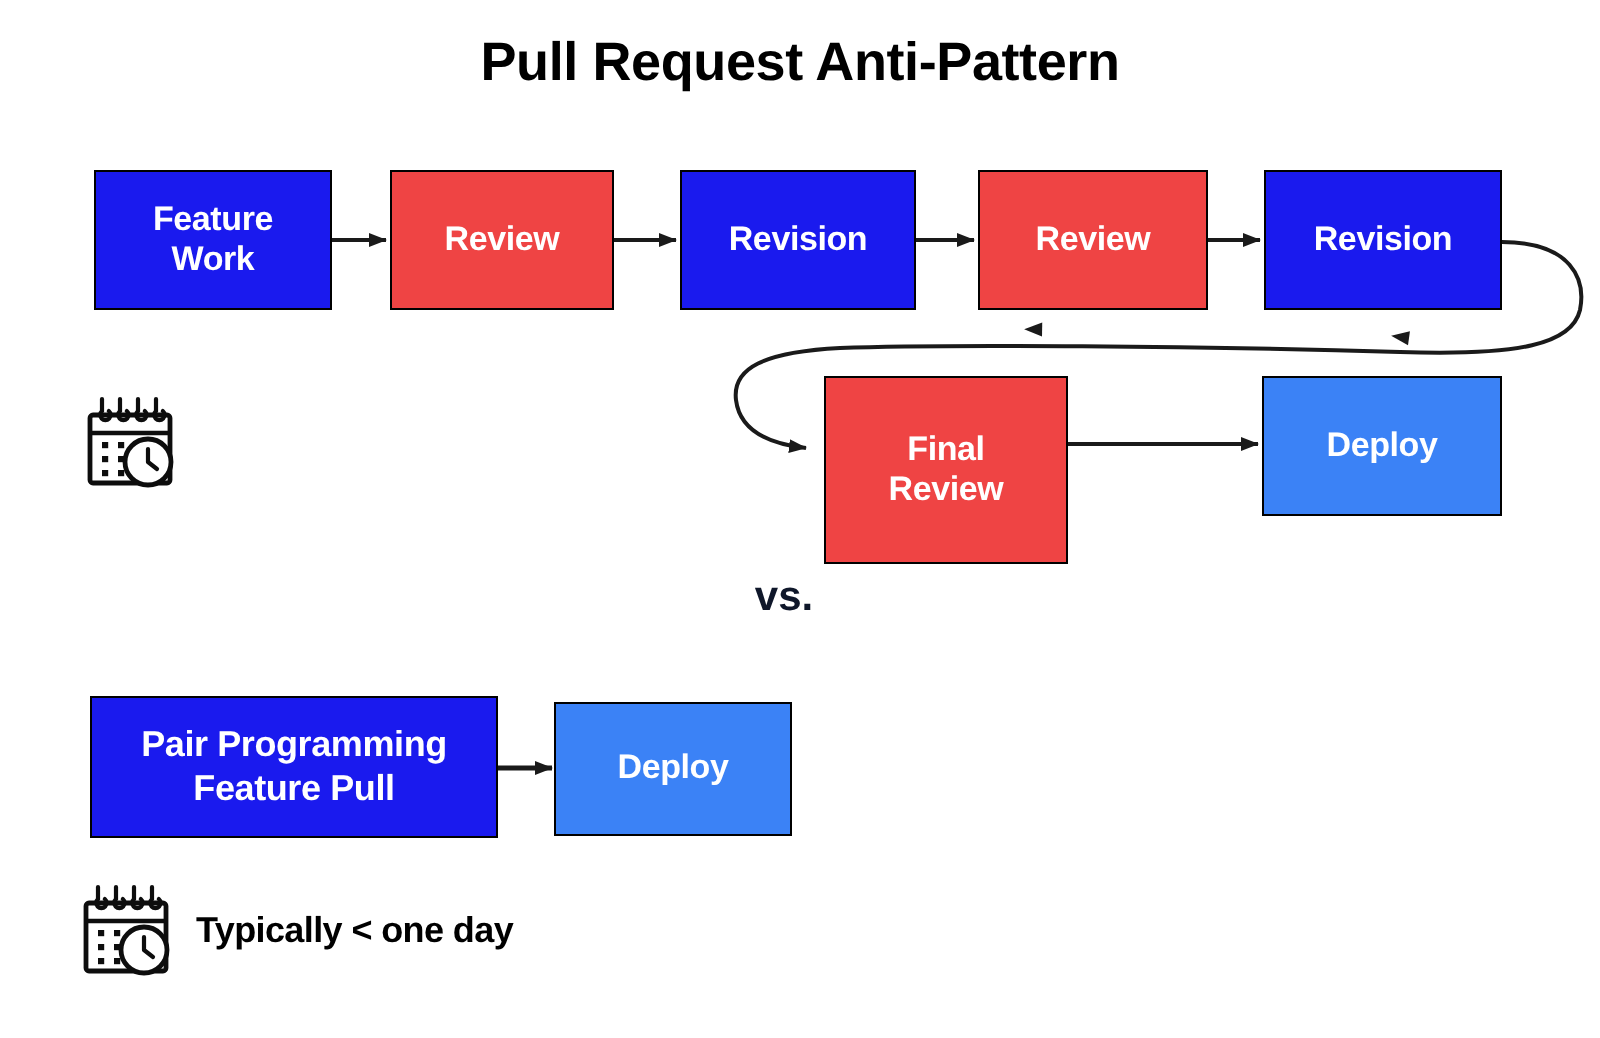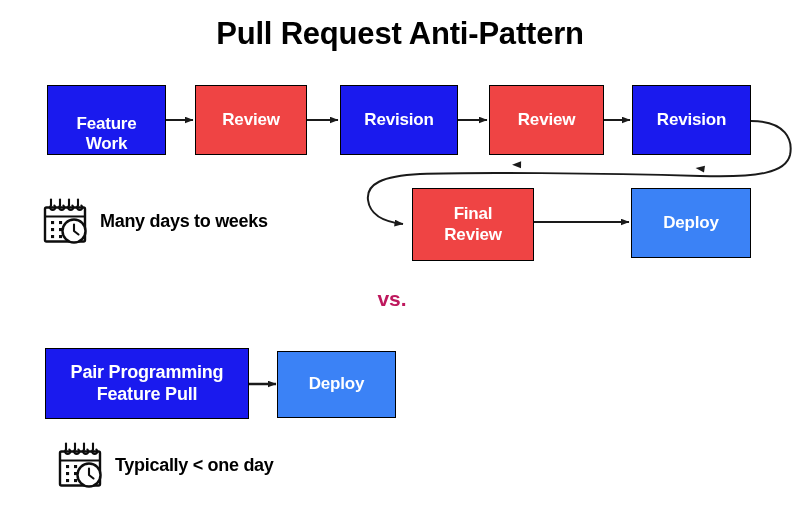--- a/index.html
+++ b/index.html
@@ -27,21 +27,21 @@
     width: 800px;
     height: 519px;
     pointer-events: none;
   }
   #page-title {
     position: absolute;
     left: 0;
     top: 16px;
     width: 800px;
     text-align: center;
-    font-size: 31px;
+    font-size: 27px;
     font-weight: bold;
     letter-spacing: -0.2px;
     color: #000000;
   }
   .node {
     position: absolute;
     box-sizing: border-box;
     border: 1px solid #000000;
     display: flex;
     align-items: center;
@@ -59,21 +59,21 @@
   .green { background: #3b82f6; }
 
   .vs-label {
     position: absolute;
     left: 0;
     top: 287px;
     width: 784px;
     text-align: center;
     font-size: 21px;
     font-weight: bold;
-    color: #be185d;
+    color: #0f172a;
   }
   .note {
     position: absolute;
     display: flex;
     align-items: center;
     gap: 9px;
   }
   .note-text {
     font-size: 18px;
     font-weight: bold;
@@ -113,42 +113,42 @@
              C 370,216 385,222 403,224" fill="none" stroke="#1a1a1a" stroke-width="2" marker-end="url(#arrowhead)"></path>
 
     <path d="M0,0 L9,3.5 L0,7 z" fill="#1a1a1a" transform="translate(704,172.6) rotate(188)"></path>
     <path d="M0,0 L9,3.5 L0,7 z" fill="#1a1a1a" transform="translate(521,168.3) rotate(181)"></path>
 
     <line x1="534" y1="222" x2="629" y2="222" stroke="#1a1a1a" stroke-width="2" marker-end="url(#arrowhead)"></line>
 
     <line x1="249" y1="384" x2="276" y2="384" stroke="#1a1a1a" stroke-width="2.5" marker-end="url(#arrowhead)"></line>
   </svg>
 
-  <div class="node blue" style="left:47px; top:85px; width:119px; height:70px;align-items:flex-end;">
+  <div class="node blue" style="left:47px; top:85px; width:119px; height:70px;">
     <span class="node-label">Feature
 Work</span>
   </div>
 
   <div class="node red" style="left:195px; top:85px; width:112px; height:70px;">
     <span class="node-label">Review</span>
   </div>
 
   <div class="node blue" style="left:340px; top:85px; width:118px; height:70px;">
     <span class="node-label">Revision</span>
   </div>
 
   <div class="node red" style="left:489px; top:85px; width:115px; height:70px;">
     <span class="node-label">Review</span>
   </div>
 
   <div class="node blue" style="left:632px; top:85px; width:119px; height:70px;">
     <span class="node-label">Revision</span>
   </div>
 
-  <div class="node red" style="left:412px; top:188px; width:122px; height:73px;">
+  <div class="node red" style="left:412px; top:188px; width:122px; height:94px;">
     <span class="node-label">Final
 Review</span>
   </div>
 
   <div class="node green" style="left:631px; top:188px; width:120px; height:70px;">
     <span class="node-label">Deploy</span>
   </div>
 
   <div class="note" style="left:41px; top:196px;">
     <span>
@@ -175,35 +175,34 @@
           <rect x="10" y="32" width="3.1" height="3.1"></rect>
           <rect x="18" y="32" width="3.1" height="3.1"></rect>
           <rect x="10" y="39" width="3.1" height="3.1"></rect>
           <rect x="18" y="39" width="3.1" height="3.1"></rect>
         </g>
 
         <circle cx="33" cy="35" r="11.5" fill="#ffffff" stroke="#0d0d0d" stroke-width="2.4"></circle>
         <path d="M33,28.5 V35 L37.5,38.5" fill="none" stroke="#0d0d0d" stroke-width="2.1" stroke-linecap="round" stroke-linejoin="round"></path>
       </svg>
     </span>
-    <span class="note-text">Many days to weeks</span>
   </div>
 
   <div class="vs-label">vs.</div>
 
   <div class="node blue" style="left:45px; top:348px; width:204px; height:71px; font-size:18px;">
     <span class="node-label">Pair Programming
 Feature Pull</span>
   </div>
 
   <div class="node green" style="left:277px; top:351px; width:119px; height:67px;">
     <span class="node-label">Deploy</span>
   </div>
 
-  <div class="note" style="left:56px; top:440px;justify-content:center;">
+  <div class="note" style="left:39px; top:440px;justify-content:center;">
     <span>
       <svg class="cal-icon" width="50" height="50" viewBox="0 0 50 50" xmlns="http://www.w3.org/2000/svg">
         <g fill="none" stroke="#0d0d0d" stroke-width="2.1" stroke-linecap="round">
           <path d="M10,3.5 v6"></path>
             <path d="M10,9.5 a2.6,2.6 0 1 0 3.4,0"></path>
           <path d="M19,3.5 v6"></path>
             <path d="M19,9.5 a2.6,2.6 0 1 0 3.4,0"></path>
           <path d="M28,3.5 v6"></path>
             <path d="M28,9.5 a2.6,2.6 0 1 0 3.4,0"></path>
           <path d="M37,3.5 v6"></path>

